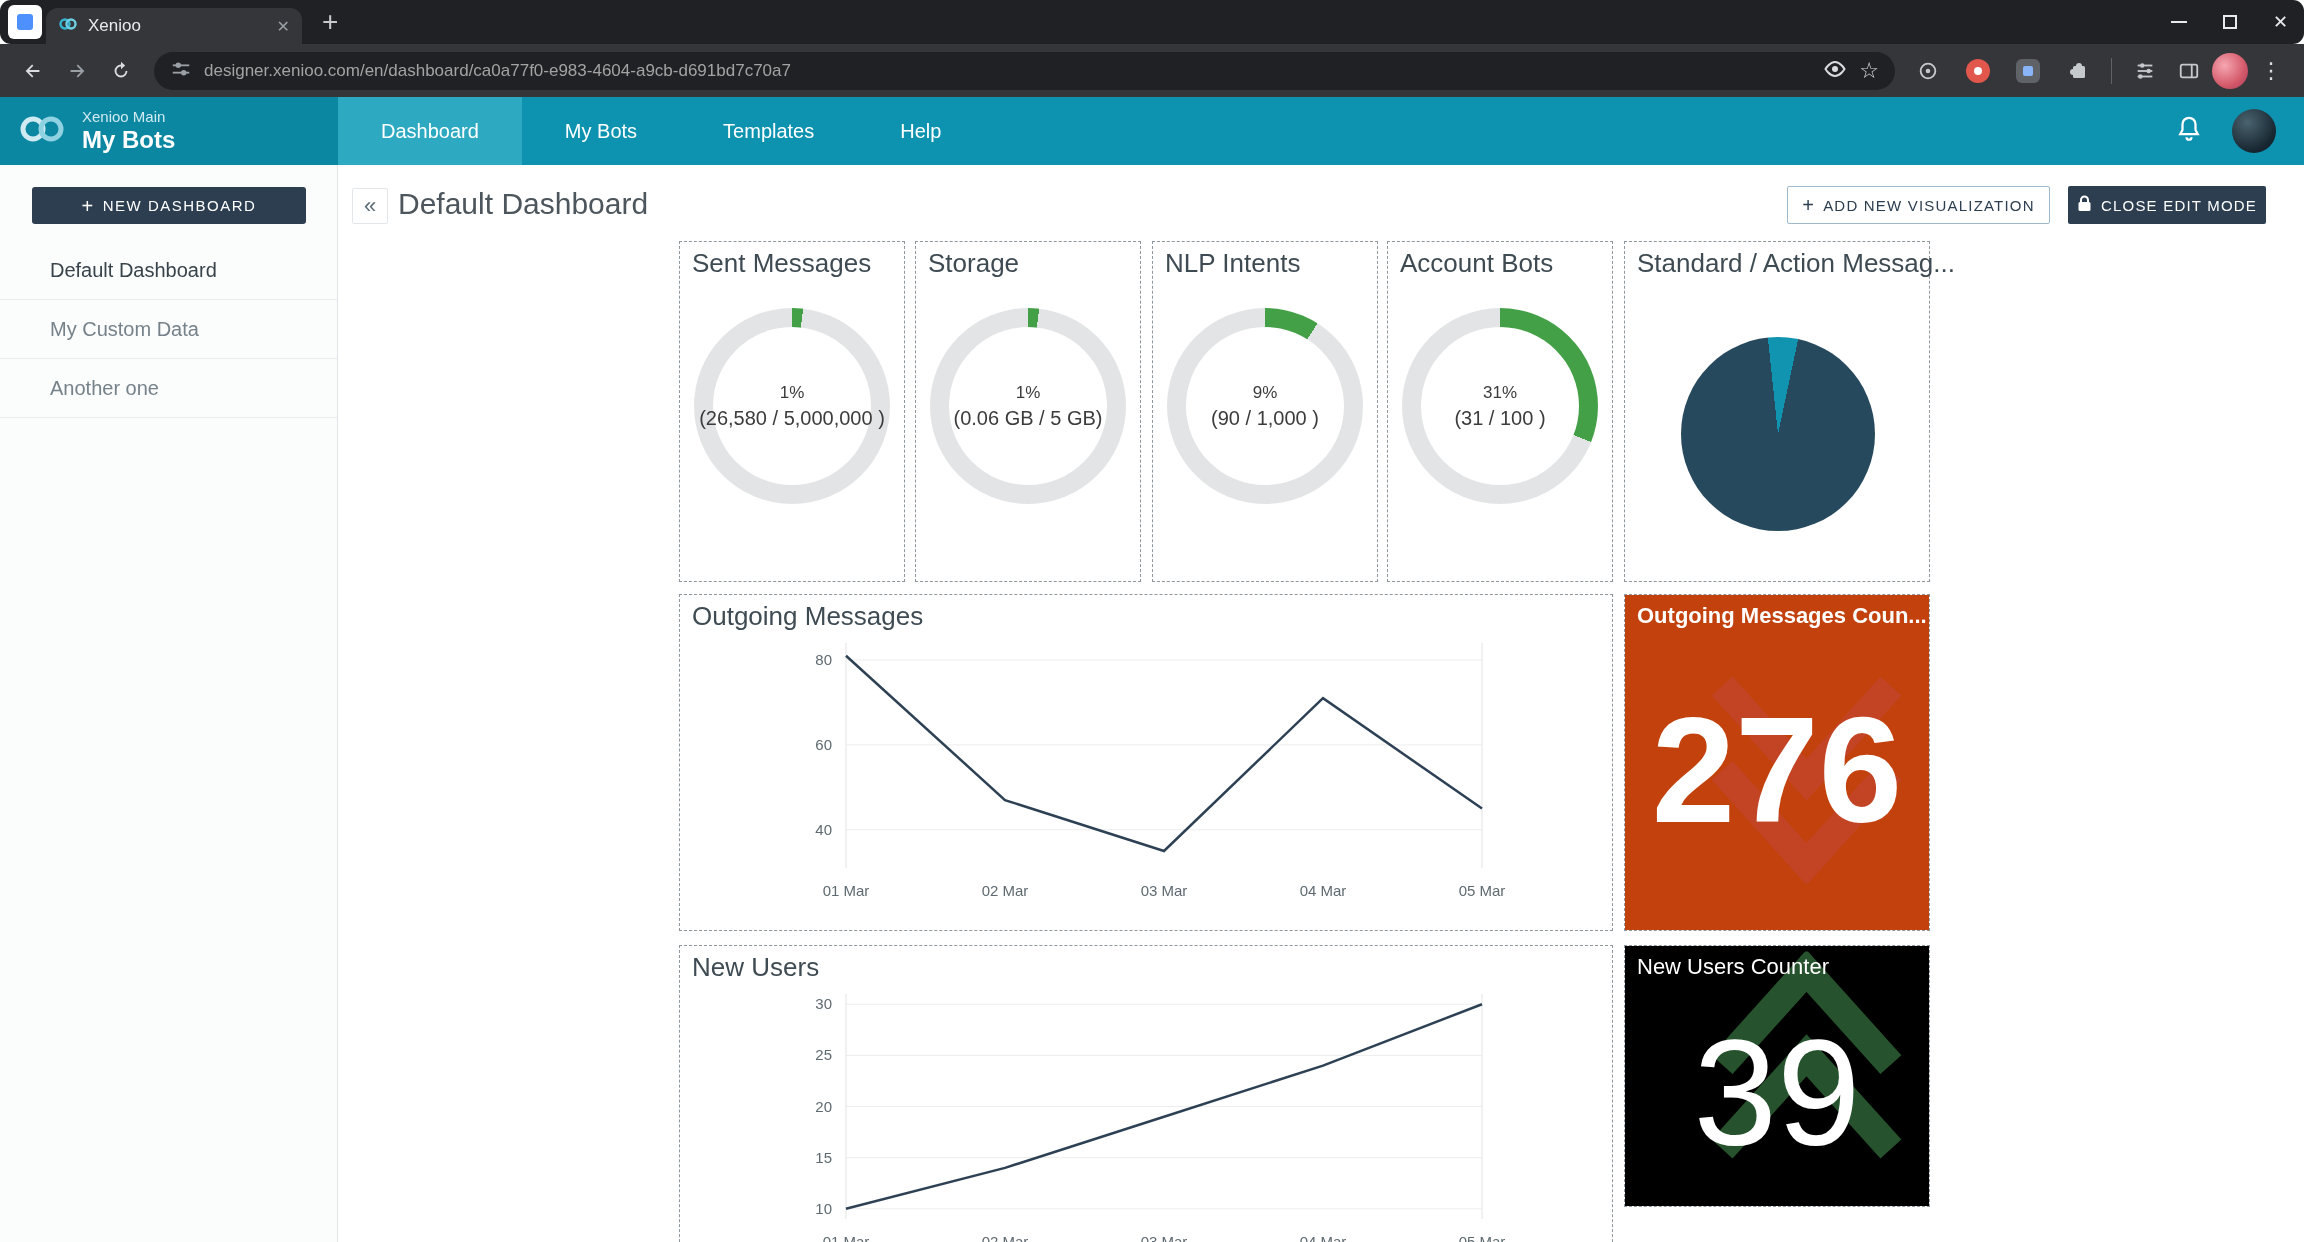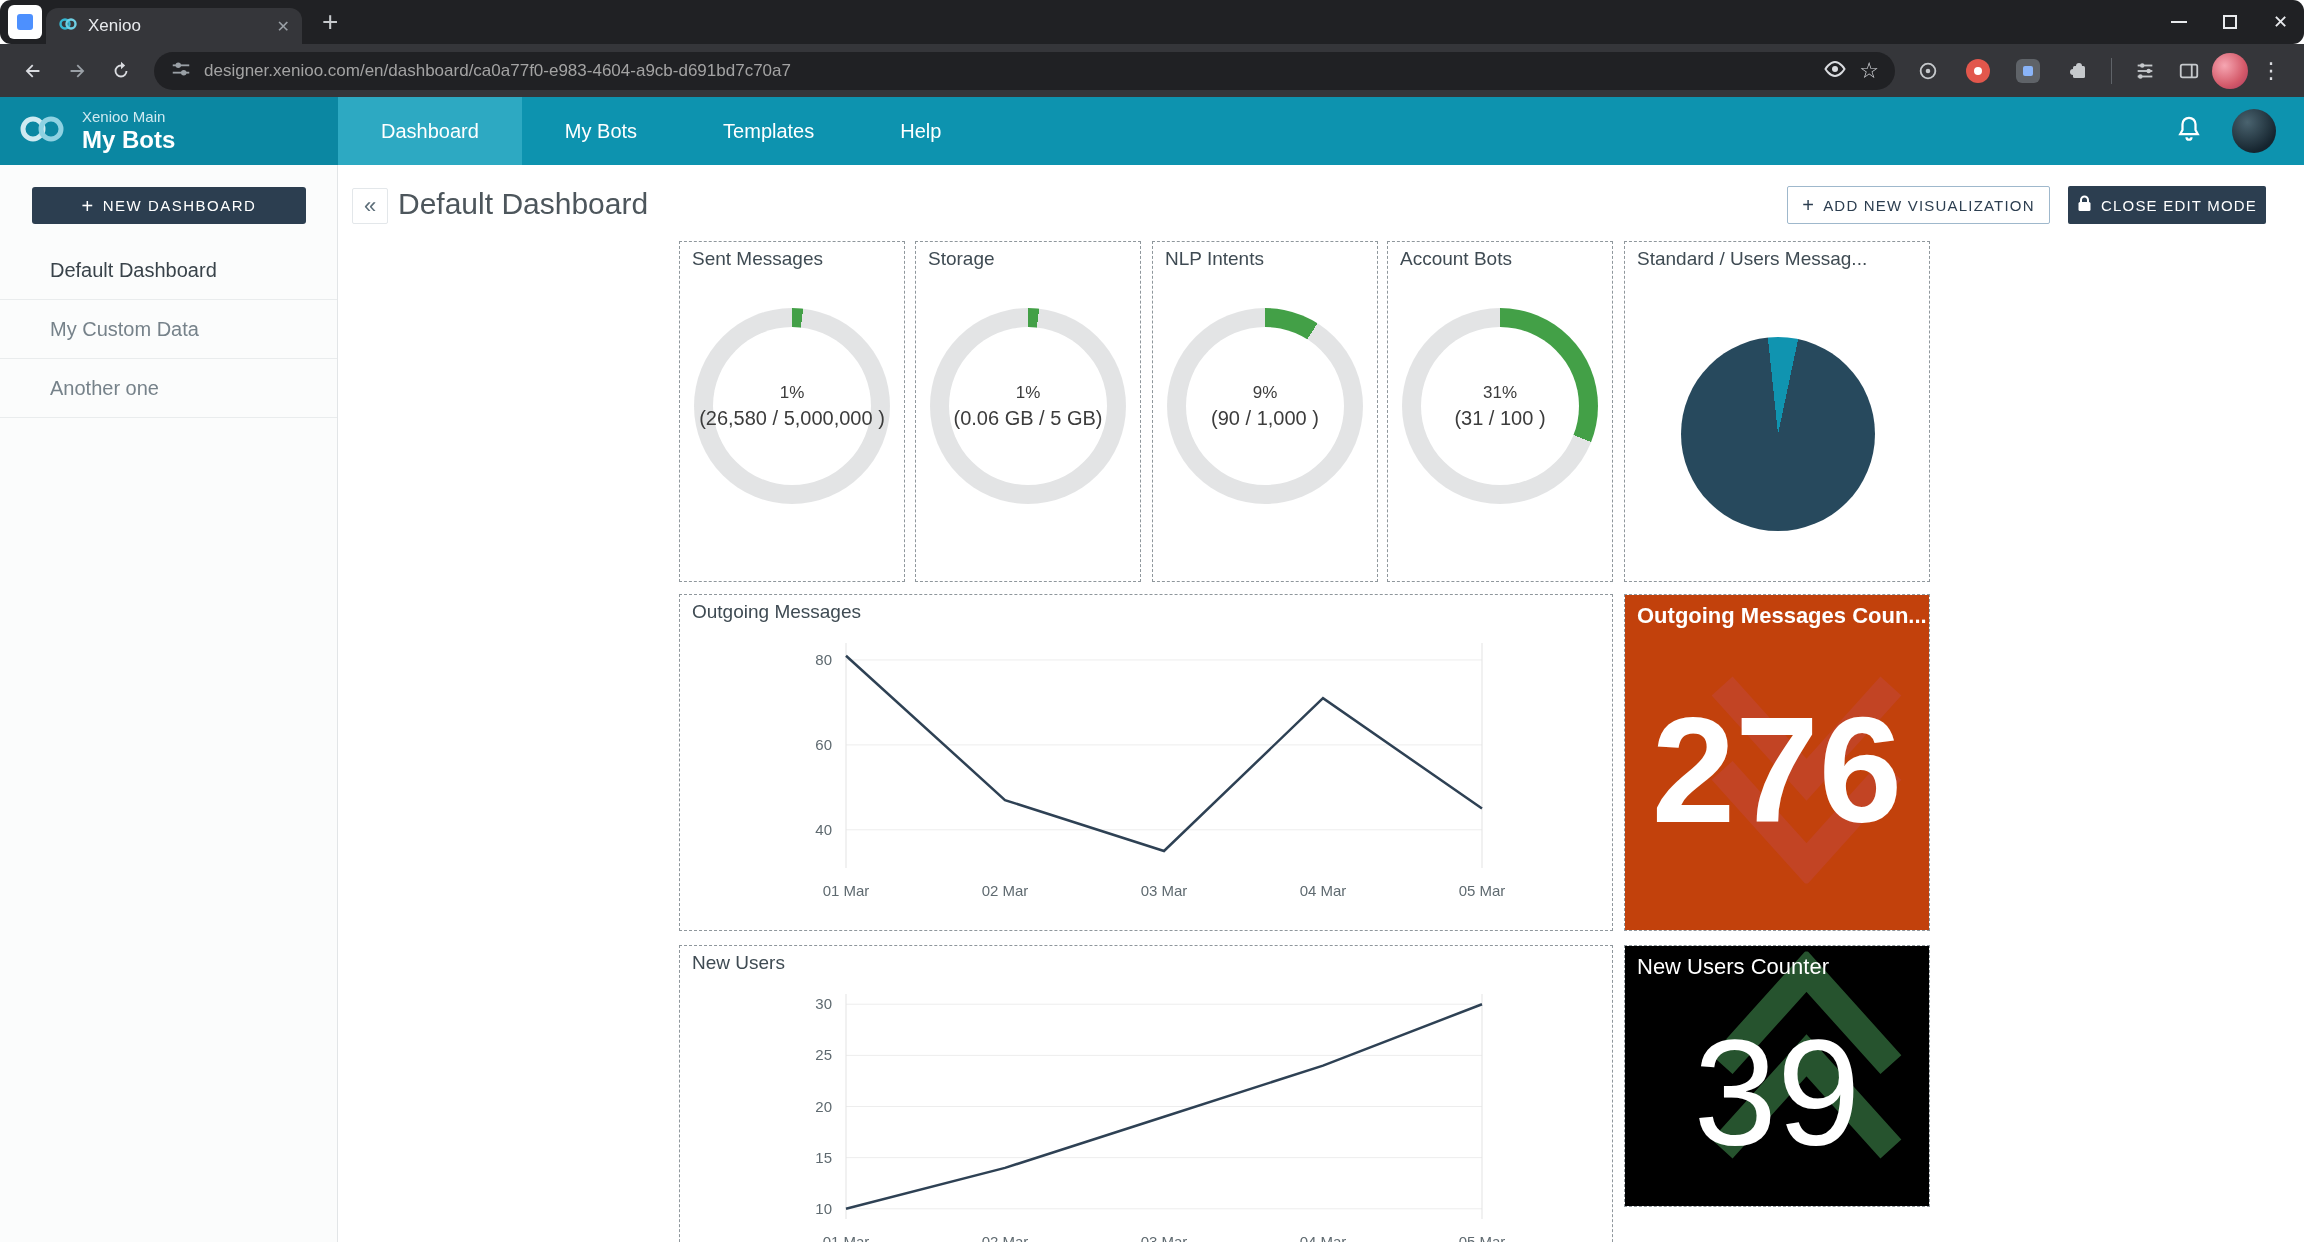--- a/index.html
+++ b/index.html
@@ -71,21 +71,21 @@
   .btn-add { position:absolute; left:1449px; top:21px; width:263px; height:38px; background:#fff;
              border:1px solid #9fb8cc; border-radius:2px; color:#2c3e50; font-family:inherit; font-size:15px;
              letter-spacing:1.2px; display:flex; align-items:center; justify-content:center; gap:8px; }
   .btn-close-edit { position:absolute; left:1730px; top:21px; width:198px; height:38px; background:#2c3e50;
                     border:none; border-radius:2px; color:#fff; font-family:inherit; font-size:15px;
                     letter-spacing:1.2px; display:flex; align-items:center; justify-content:center; gap:9px; }
   .plus { font-size:20px; line-height:1; }
 
   
   .widget { position:absolute; background:#fff; border:1px dashed #8f979c; }
-  .w-title { position:absolute; top:6px; left:12px; font-size:19px; color:#3f4b53; z-index:3; white-space:nowrap; }
+  .w-title { position:absolute; top:6px; left:12px; font-size:26px; color:#3f4b53; z-index:3; white-space:nowrap; }
   #w0 { left:341px;  top:76px;  width:226px; height:341px; }
   #w1 { left:577px;  top:76px;  width:226px; height:341px; }
   #w2 { left:814px;  top:76px;  width:226px; height:341px; }
   #w3 { left:1049px; top:76px;  width:226px; height:341px; }
   #w4 { left:1286px; top:76px;  width:306px; height:341px; }
   #w5 { left:341px;  top:429px; width:934px; height:337px; }
   #w6 { left:1286px; top:429px; width:306px; height:337px; }
   #w7 { left:341px;  top:780px; width:934px; height:337px; }
   #w8 { left:1286px; top:780px; width:306px; height:262px; }
 
@@ -312,21 +312,21 @@
       <div class="w-title">Account Bots</div>
       <div class="donut" style="background: conic-gradient(rgb(67, 160, 71) 0deg, rgb(67, 160, 71) 31%, rgb(227, 228, 229) 31%, rgb(227, 228, 229) 100%);">
         <div class="donut-hole"></div>
         <div class="donut-text">
           <div class="donut-pct">31%</div>
           <div class="donut-sub">(31 / 100 )</div>
         </div>
       </div>
     </div>
     <div class="widget" id="w4">
-      <div class="w-title">Standard / Users Messag...</div>
+      <div class="w-title">Standard / Action Messag...</div>
       <div class="pie" style="background: conic-gradient(from -6deg, rgb(16, 148, 176) 0%, rgb(16, 148, 176) 5%, rgb(39, 73, 93) 5%, rgb(39, 73, 93) 100%);"></div>
     </div>
 
     <div class="widget" id="w5">
       <div class="w-title">Outgoing Messages</div>
       <div class="linechart"><svg width="932" height="335" viewBox="0 0 932 335">
             <line x1="166" y1="234.7924528301887" x2="802" y2="234.7924528301887" stroke="#ededed"></line>
             <text x="152" y="239.7924528301887" text-anchor="end" font-size="15" fill="#5f6a70">40</text>
             <line x1="166" y1="149.8867924528302" x2="802" y2="149.8867924528302" stroke="#ededed"></line>
             <text x="152" y="154.8867924528302" text-anchor="end" font-size="15" fill="#5f6a70">60</text>

